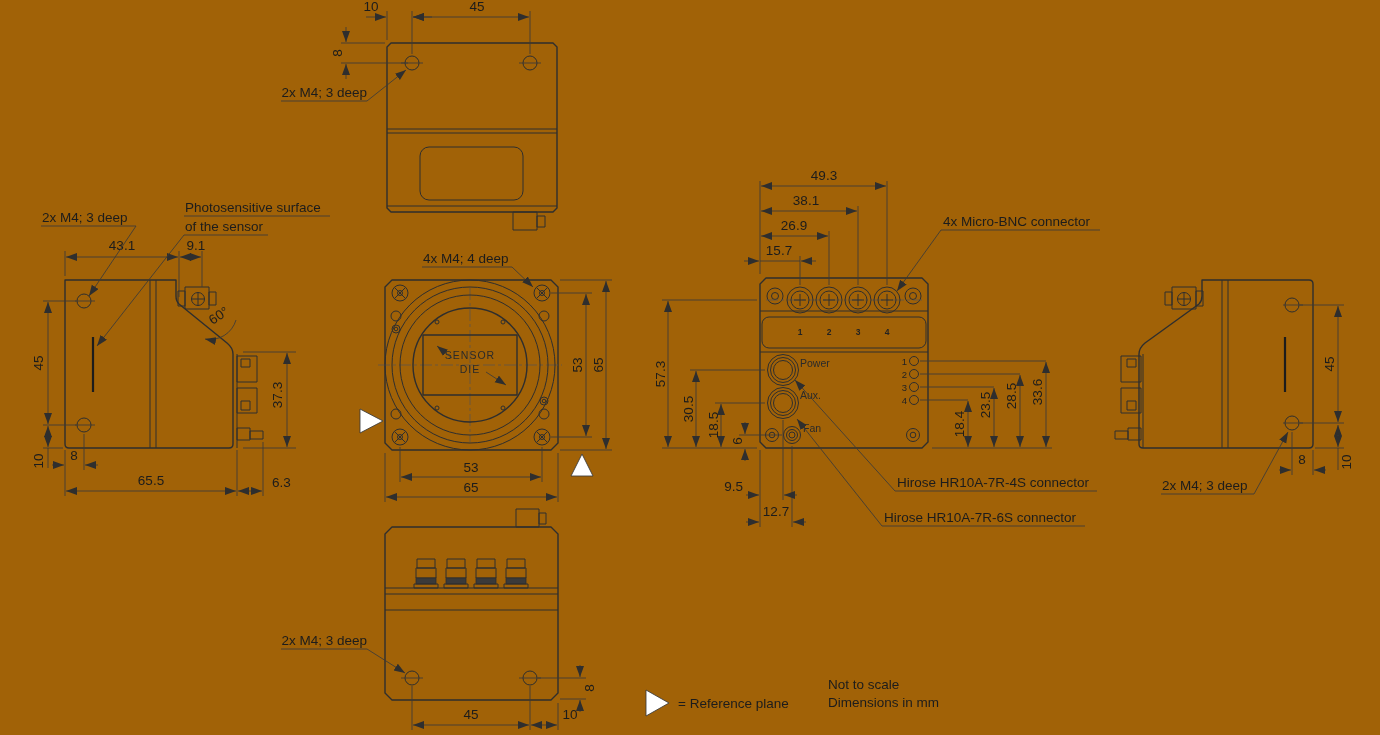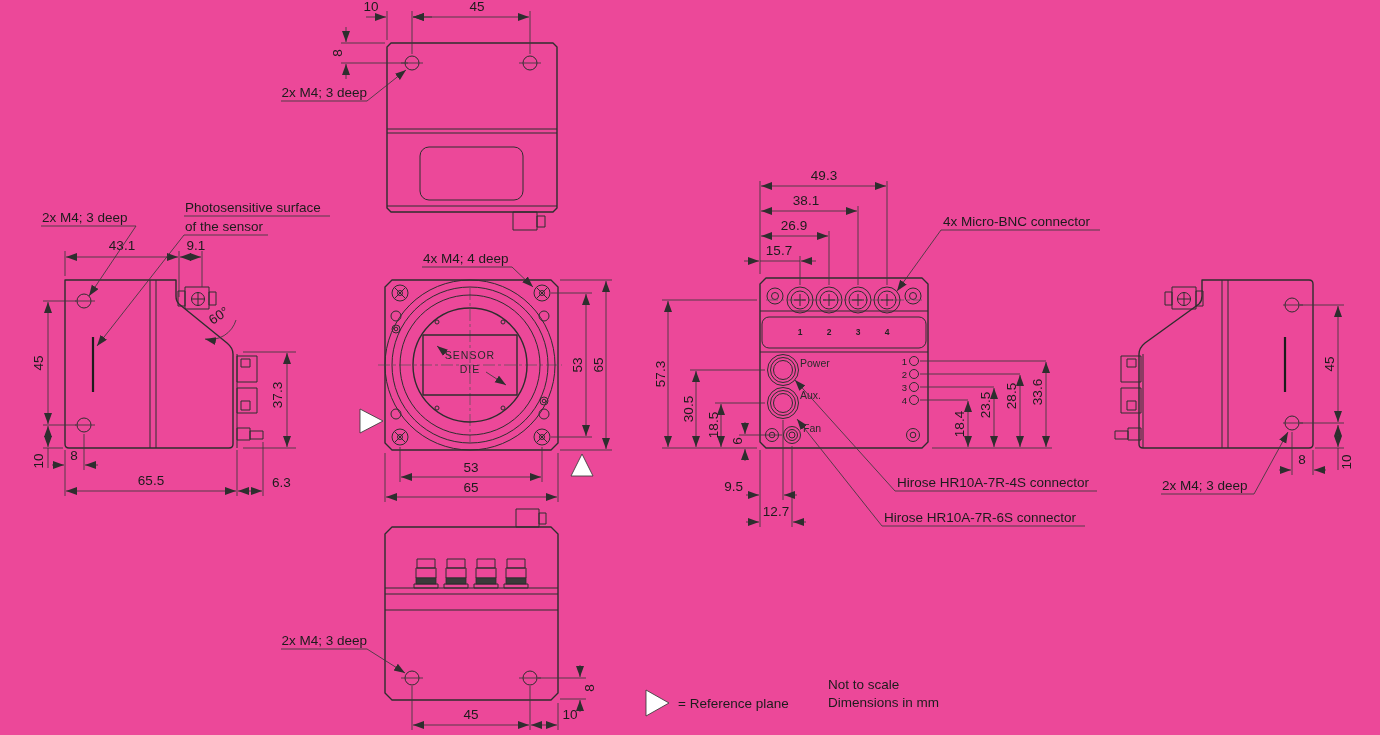--- a/index.html
+++ b/index.html
@@ -1,16 +1,16 @@
 <!DOCTYPE html>
 <html><head>
 <meta charset="utf-8">
 <style>
   html,body{margin:0;padding:0;background:#ffffff;}
-  .stage{position:relative;width:1380px;height:735px;background:#ec4899;font-family:"Liberation Sans",sans-serif;}
+  .stage{position:relative;width:1380px;height:735px;background:#a16207;font-family:"Liberation Sans",sans-serif;}
   svg{position:absolute;left:0;top:0;}
   .o{fill:none;stroke:#2e2e2e;stroke-width:1.4;stroke-linejoin:round;stroke-linecap:round;}
   .i{fill:none;stroke:#2e2e2e;stroke-width:1;stroke-linejoin:round;}
   .d{fill:none;stroke:#3a3a3a;stroke-width:0.85;}
   .cl{fill:none;stroke:#555;stroke-width:0.7;stroke-dasharray:12 3 3 3;}
   .t{font-family:"Liberation Sans",sans-serif;font-size:13.5px;fill:#1c1c1c;}
   .ts{font-family:"Liberation Sans",sans-serif;font-size:10.5px;fill:#2a2a2a;}
   .tp{font-family:"Liberation Sans",sans-serif;font-size:8.5px;font-weight:bold;fill:#222;}
   .tl{font-family:"Liberation Sans",sans-serif;font-size:9.5px;fill:#222;}
   .mid{text-anchor:middle;}

